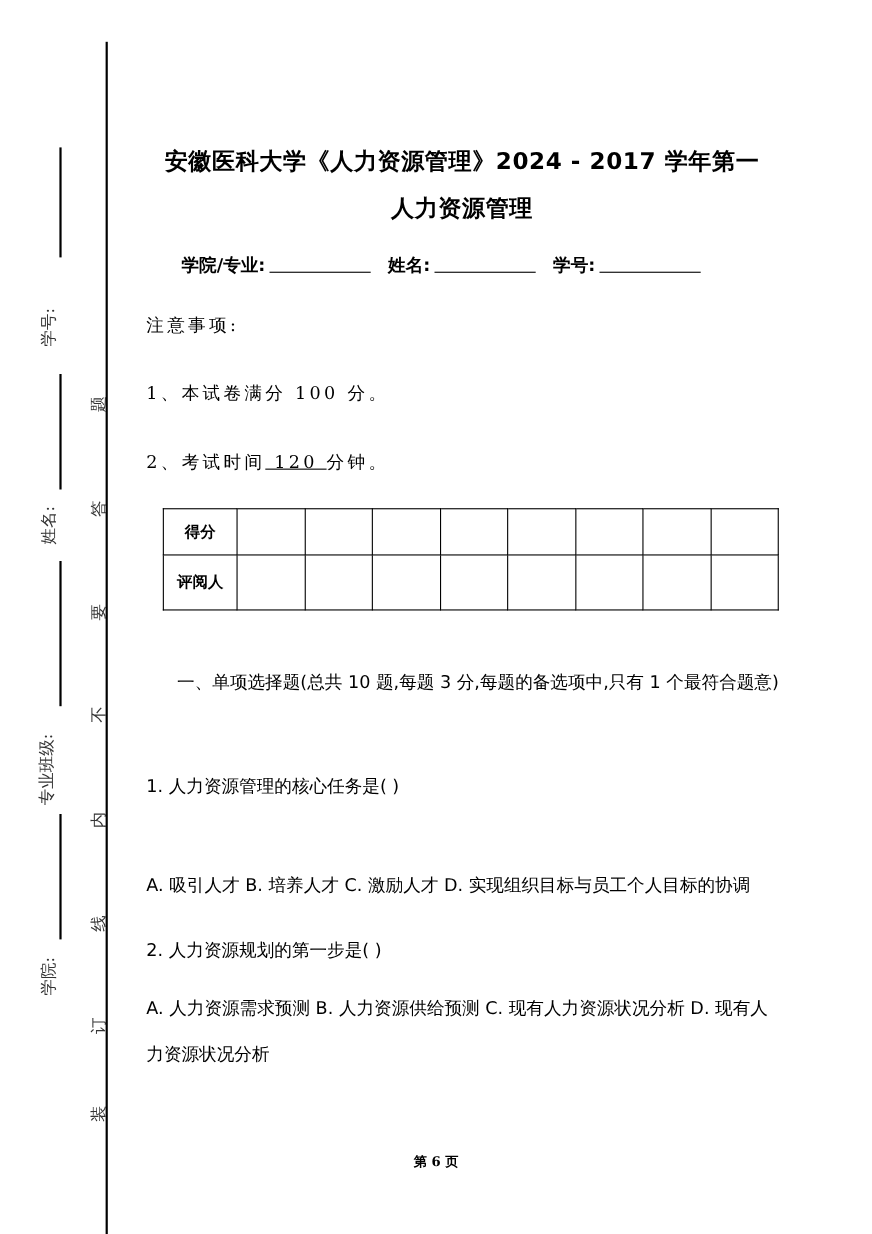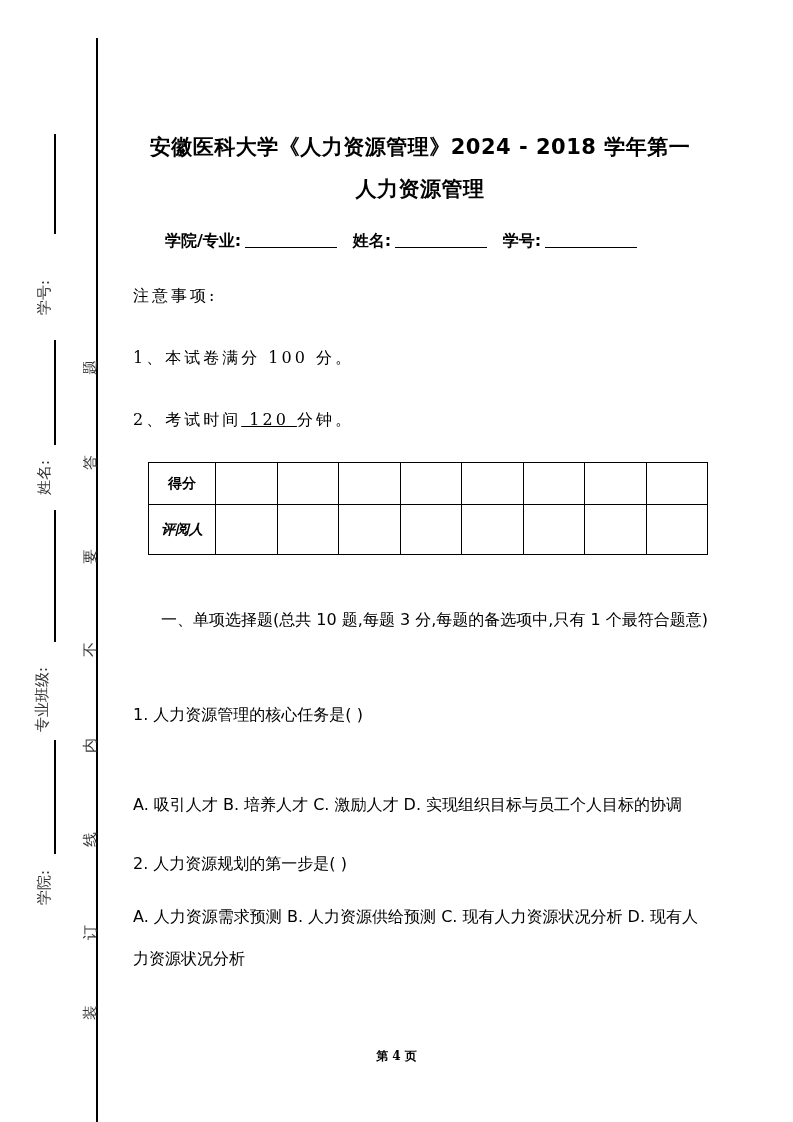--- a/index.html
+++ b/index.html
@@ -9,21 +9,21 @@
   .seal { position: absolute; transform: rotate(-90deg); font-family: "DejaVu Serif", serif; font-size: 15px; color: #333; width: 20px; text-align: center; }
   .title { position: absolute; left: 110px; width: 620px; text-align: center; font-weight: bold; font-size: 21px; letter-spacing: 0.5px; }
   .info { position: absolute; left: 165px; top: 231px; font-weight: bold; font-size: 16px; white-space: nowrap; }
   .info .blank { display: inline-block; width: 92px; border-bottom: 1px solid #000; margin: 0 10px 0 4px; vertical-align: -2px; height: 14px; }
   .note { position: absolute; left: 133px; font-size: 16px; letter-spacing: 3px; font-family: "DejaVu Serif", serif; text-align: right; }
   .u { text-decoration: underline; }
   table.score { position: absolute; left: 148px; top: 462px; width: 560px; border-collapse: collapse; table-layout: fixed; }
   table.score td { border: 1.2px solid #000; text-align: center; font-size: 14px; font-weight: bold; padding: 0; }
   table.score tr.r0 td { height: 30px; }
   table.score tr.r1 td { height: 41px; }
-  table.score tr.r2 td { height: 49px; font-style: italic; }
+  table.score tr.r2 td { height: 49px; }
   table.score td.hdr-num { font-weight: normal; font-family: "DejaVu Serif", serif; }
   .q { position: absolute; left: 133px; width: 575px; font-size: 16px; line-height: 42px; }
   .pn { position: absolute; left: 0; width: 793px; top: 1048px; text-align: center; font-size: 12px; font-weight: bold; font-family: "DejaVu Serif", serif; }
 </style>
 </head>
 <body>
 
 <div class="vline" style="left:96px; top:38px; height:1084px;"></div>
 
 <div class="vline" style="left:54px; top:134px; height:100px;"></div>
@@ -37,21 +37,21 @@
 
 <div class="seal" style="left:80px; top:358px;">题</div>
 <div class="seal" style="left:80px; top:453px;">答</div>
 <div class="seal" style="left:80px; top:547px;">要</div>
 <div class="seal" style="left:80px; top:640px;">不</div>
 <div class="seal" style="left:80px; top:736px;">内</div>
 <div class="seal" style="left:80px; top:830px;">线</div>
 <div class="seal" style="left:80px; top:923px;">订</div>
 <div class="seal" style="left:80px; top:1003px;">装</div>
 
-<div class="title" style="top:133px;">安徽医科大学《人力资源管理》2024 - 2018 学年第一</div>
+<div class="title" style="top:133px;">安徽医科大学《人力资源管理》2024 - 2017 学年第一</div>
 <div class="title" style="top:175px;">人力资源管理</div>
 
 <div class="info">
   <span>学院/专业:</span><span class="blank"></span>
   <span>姓名:</span><span class="blank"></span>
   <span>学号:</span><span class="blank"></span>
 </div>
 
 <div class="note" style="top:286px;">注意事项:</div>
 <div class="note" style="top:348px;">1、本试卷满分 100 分。</div>
@@ -96,13 +96,13 @@
   </tr>
 </tbody>
   </table>
 
 <div class="q" style="top:599px;text-align:right;">一、单项选择题(总共 10 题,每题 3 分,每题的备选项中,只有 1 个最符合题意)</div>
 <div class="q" style="top:694px;">1. 人力资源管理的核心任务是(   )</div>
 <div class="q" style="top:784px;">A. 吸引人才   B. 培养人才   C. 激励人才   D. 实现组织目标与员工个人目标的协调</div>
 <div class="q" style="top:843px;">2. 人力资源规划的第一步是(   )</div>
 <div class="q" style="top:896px;">A. 人力资源需求预测   B. 人力资源供给预测   C. 现有人力资源状况分析   D. 现有人力资源状况分析</div>
 
-<div class="pn">第 4 页</div>
+<div class="pn">第 6 页</div>
 
 </body></html>

